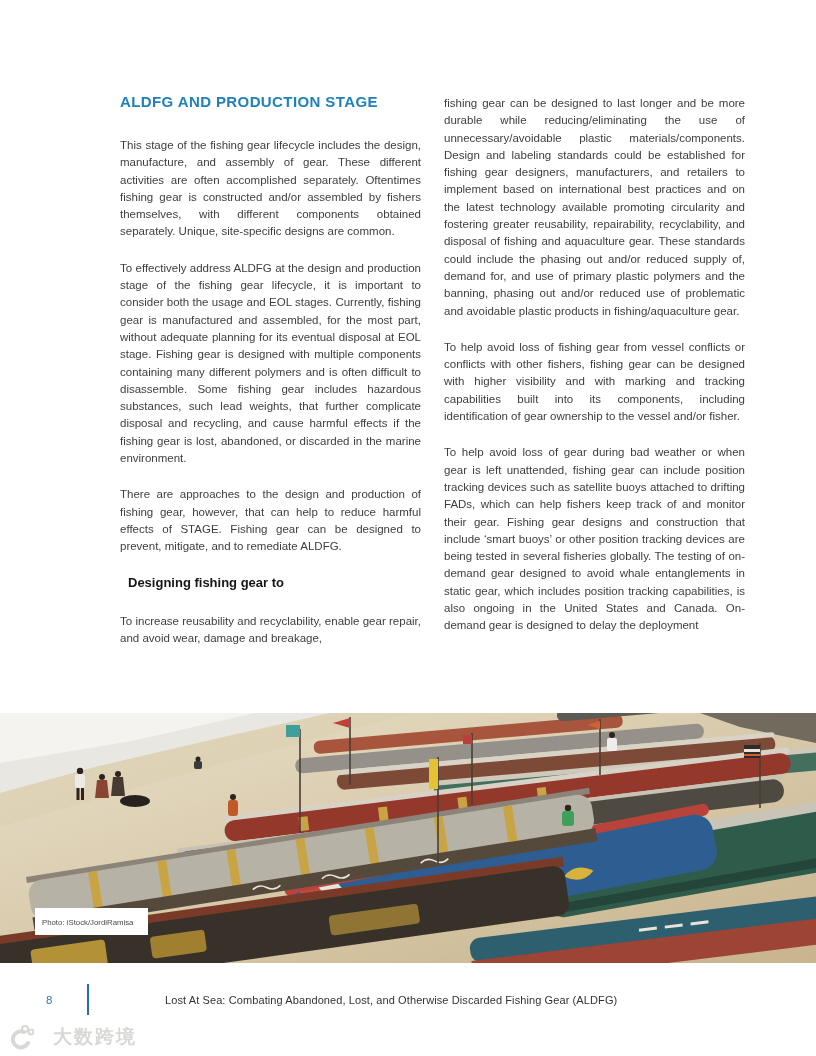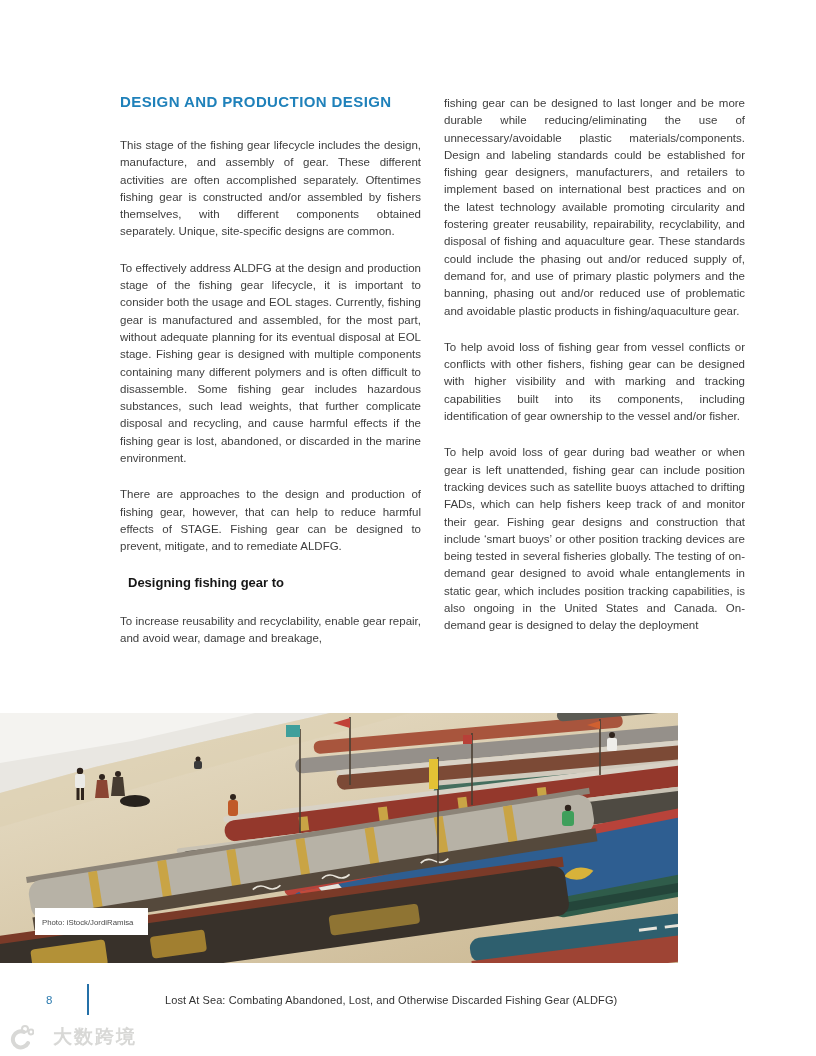--- a/index.html
+++ b/index.html
@@ -43,21 +43,21 @@
     font-weight: bold;
     color: #161616;
     line-height: 16.5px;
   }
   h2.sub-heading span { display: block; }
   .right-col { padding-top: 2px; }
 
   .photo {
     position: absolute;
     left: 0; top: 713px;
-    width: 678px; height: 250px;
+    width: 816px; height: 250px;
     overflow: hidden;
   }
   .photo svg { display: block; }
 
   .footer {
     position: absolute;
     left: 0; top: 984px;
     width: 816px; height: 32px;
   }
   .page-num {
@@ -94,21 +94,21 @@
     user-select: none;
   }
 </style>
 </head>
 <body>
 
 <div class="page">
 
   <div class="columns">
     <div class="col left-col">
-      <h1 class="section-heading">DESIGN AND PRODUCTION DESIGN</h1>
+      <h1 class="section-heading">ALDFG AND PRODUCTION STAGE</h1>
       <p class="body-par">This stage of the fishing gear lifecycle includes the design, manufacture, and assembly of gear. These different activities are often accomplished separately. Oftentimes fishing gear is constructed and/or assembled by fishers themselves, with different components obtained separately. Unique, site-specific designs are common.</p>
       <p class="body-par">To effectively address ALDFG at the design and production stage of the fishing gear lifecycle, it is important to consider both the usage and EOL stages. Currently, fishing gear is manufactured and assembled, for the most part, without adequate planning for its eventual disposal at EOL stage. Fishing gear is designed with multiple components containing many different polymers and is often difficult to disassemble. Some fishing gear includes hazardous substances, such lead weights, that further complicate disposal and recycling, and cause harmful effects if the fishing gear is lost, abandoned, or discarded in the marine environment.</p>
       <p class="body-par">There are approaches to the design and production of fishing gear, however, that can help to reduce harmful effects of STAGE. Fishing gear can be designed to prevent, mitigate, and to remediate ALDFG.</p>
       <h2 class="sub-heading">
         <span>Designing fishing gear to</span>
       </h2>
       <p class="body-par">To increase reusability and recyclability, enable gear repair, and avoid wear, damage and breakage,</p>
     </div>
     <div class="col right-col">
       <p class="body-par">fishing gear can be designed to last longer and be more durable while reducing/eliminating the use of unnecessary/avoidable plastic materials/components. Design and labeling standards could be established for fishing gear designers, manufacturers, and retailers to implement based on international best practices and on the latest technology available promoting circularity and fostering greater reusability, repairability, recyclability, and disposal of fishing and aquaculture gear. These standards could include the phasing out and/or reduced supply of, demand for, and use of primary plastic polymers and the banning, phasing out and/or reduced use of problematic and avoidable plastic products in fishing/aquaculture gear.</p>

